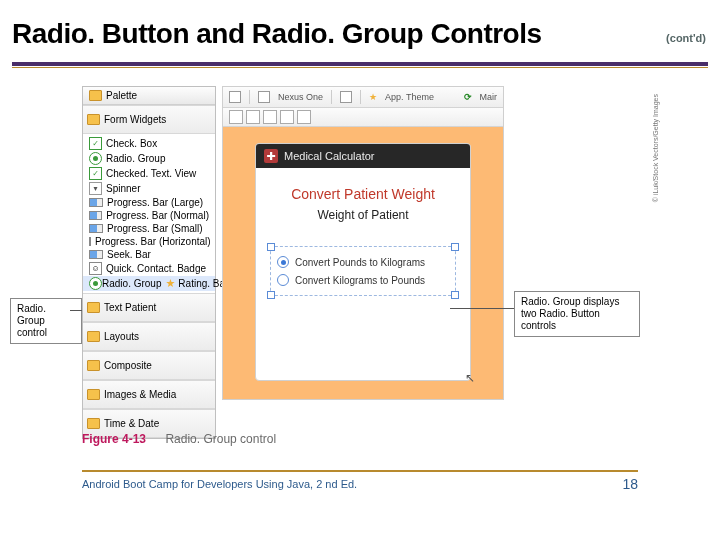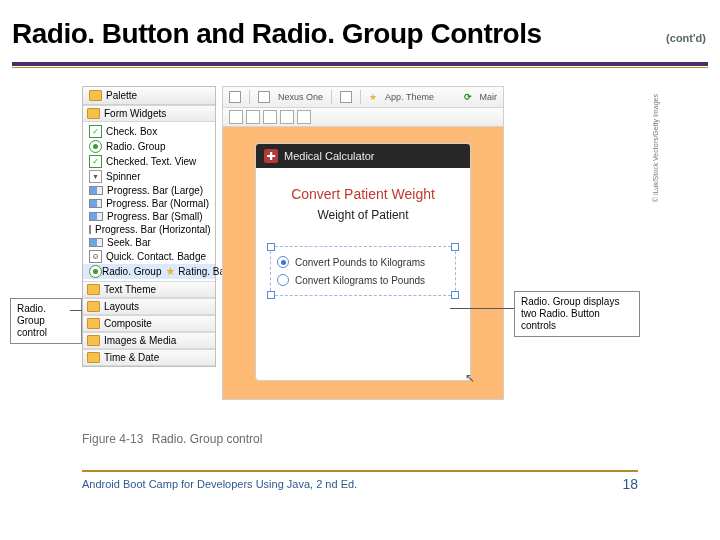--- a/index.html
+++ b/index.html
@@ -7,21 +7,21 @@
 .title{position:absolute;left:12px;top:18px;font-size:28px;font-weight:bold;color:#000;letter-spacing:-0.5px}
 .contd{position:absolute;right:14px;top:32px;font-size:11px;font-weight:bold;color:#566}
 .hr1{position:absolute;left:12px;top:62px;width:696px;height:4px;background:#4a2e6a}
 .hr2{position:absolute;left:12px;top:67px;width:696px;height:1px;background:#b88a2e}
 
 .figwrap{position:absolute;left:82px;top:86px;width:556px;height:340px}
 
 .palette{position:absolute;left:0;top:0;width:132px;border:1px solid #bfbfbf;font-size:10px;background:#f4f4f4}
 .pal-head{display:flex;align-items:center;gap:4px;padding:3px 6px;background:linear-gradient(#fdfdfd,#e9e9e9);border-bottom:1px solid #cfcfcf}
 .pal-head .folder{width:11px;height:9px;background:#f6c14b;border:1px solid #c9922b;border-radius:1px}
-.cat{display:flex;align-items:center;gap:4px;padding:2px 4px;background:linear-gradient(#fafafa,#ececec);border-top:1px solid #d8d8d8;border-bottom:1px solid #d8d8d8}
+.cat{display:flex;align-items:center;gap:4px;padding:8px 4px;background:linear-gradient(#fafafa,#ececec);border-top:1px solid #d8d8d8;border-bottom:1px solid #d8d8d8}
 .cat .folder{width:11px;height:9px;background:#f6c14b;border:1px solid #c9922b;border-radius:1px}
 .items{background:#fff;padding:2px 0}
 .item{display:flex;align-items:center;gap:4px;padding:1px 6px;white-space:nowrap}
 .ico{width:11px;height:11px;border:1px solid #888;display:inline-flex;align-items:center;justify-content:center;font-size:8px;background:#fff}
 .check{border-color:#3a9a3a;color:#3a9a3a}
 .radio{border-radius:50%;border-color:#3a9a3a}
 .radio::after{content:"";width:5px;height:5px;border-radius:50%;background:#3a9a3a}
 .ctv{border-color:#3a9a3a;color:#3a9a3a}
 .spin{border-color:#999;color:#555}
 .bar{width:12px;height:7px;border:1px solid #888;background:linear-gradient(90deg,#6aa5e8 60%,#eee 60%)}
@@ -54,21 +54,21 @@
 .callout{position:absolute;border:1px solid #888;background:#fff;font-size:10px;padding:4px 6px;line-height:1.2}
 .call-l{left:-72px;top:212px;width:58px}
 .call-r{left:432px;top:205px;width:112px}
 .line{position:absolute;background:#555;height:1px}
 .ln-l{left:-12px;top:224px;width:80px}
 .ln-r{left:368px;top:222px;width:64px}
 
 .credit{position:absolute;right:68px;top:94px;font-size:7px;color:#777;transform:rotate(-90deg);transform-origin:right top;white-space:nowrap}
 
 .figcap{position:absolute;left:82px;top:432px;font-size:12px;color:#6a6a6a}
-.figcap .fn{color:#737373;font-weight:normal;margin-right:5px}
+.figcap .fn{color:#be185d;font-weight:bold;margin-right:16px}
 
 .hr3{position:absolute;left:82px;top:470px;width:556px;border-top:2px solid #b88a2e}
 .footer-l{position:absolute;left:82px;top:478px;font-size:11px;color:#2d5a8c}
 .footer-r{position:absolute;right:82px;top:476px;font-size:14px;color:#2d5a8c}
 </style>
 </head>
 <body>
 <div class="slide">
 
 <div class="title">Radio. Button and Radio. Group Controls</div>
@@ -137,21 +137,21 @@
               <span>Radio. Group</span>
             </span>
         <span style="display:flex;gap:3px;align-items:center">
               <span class="star">★</span>
               <span>Rating. Bar</span>
             </span>
       </div>
     </div>
     <div class="cat">
           <span class="folder"></span>
-          <span>Text Theme</span>
+          <span>Text Patient</span>
         </div>
     <div class="cat">
           <span class="folder"></span>
           <span>Layouts</span>
         </div>
     <div class="cat">
           <span class="folder"></span>
           <span>Composite</span>
         </div>
     <div class="cat">

